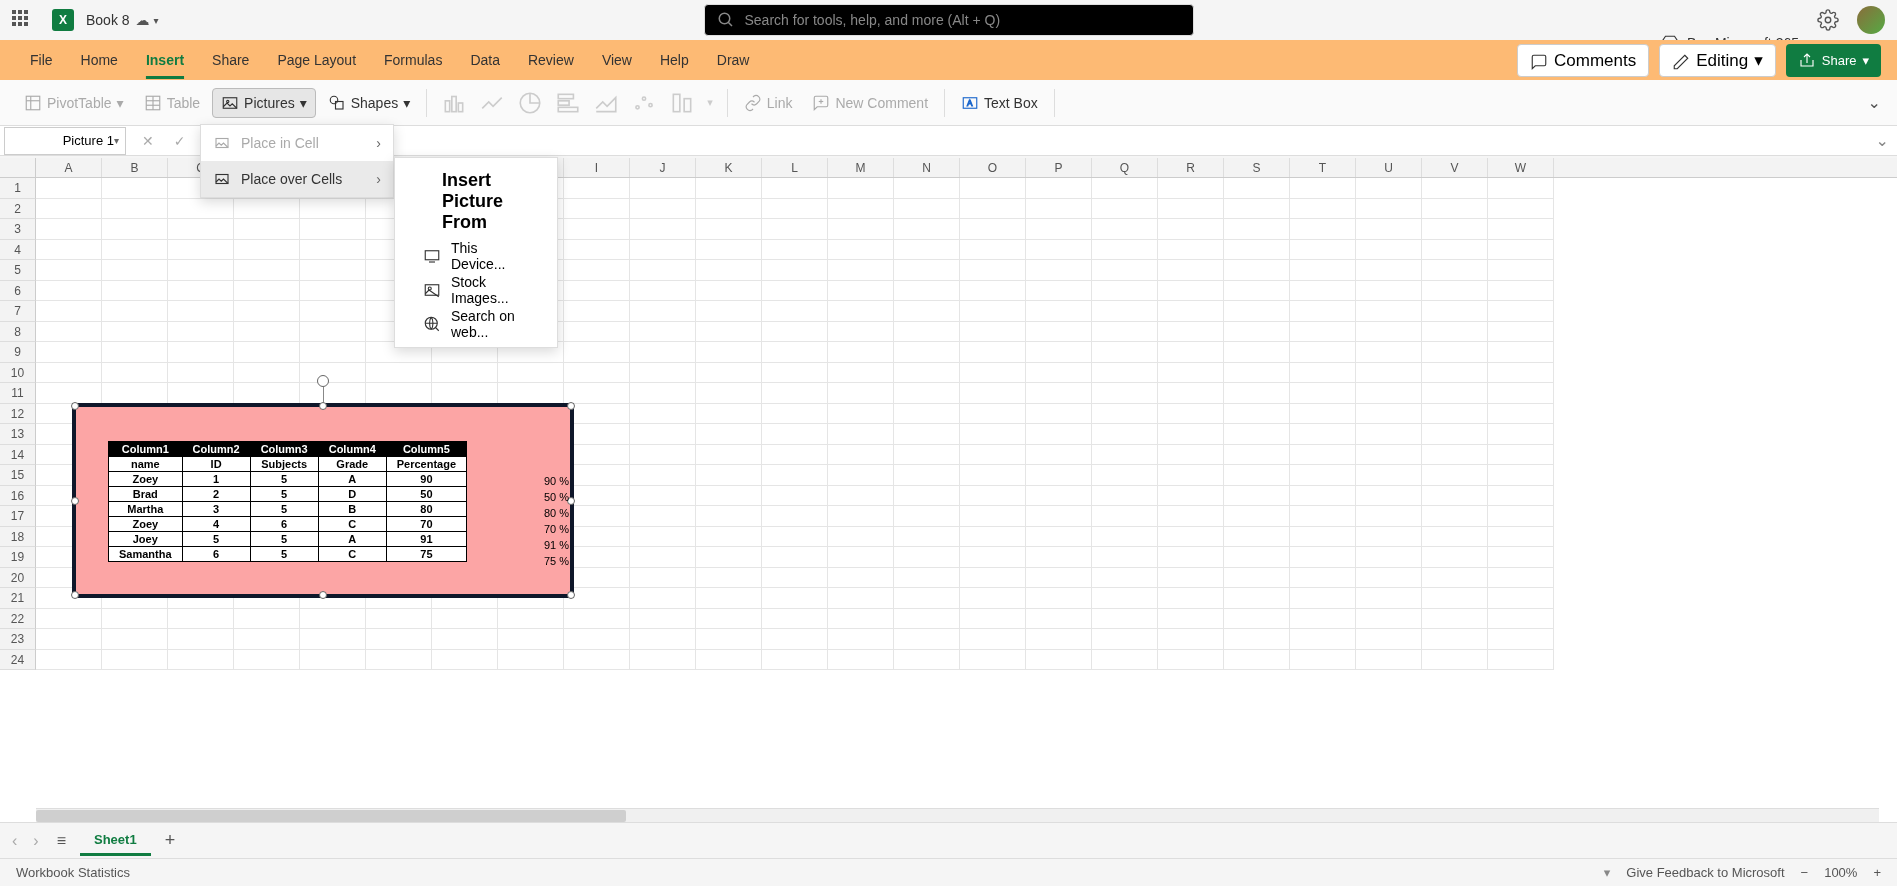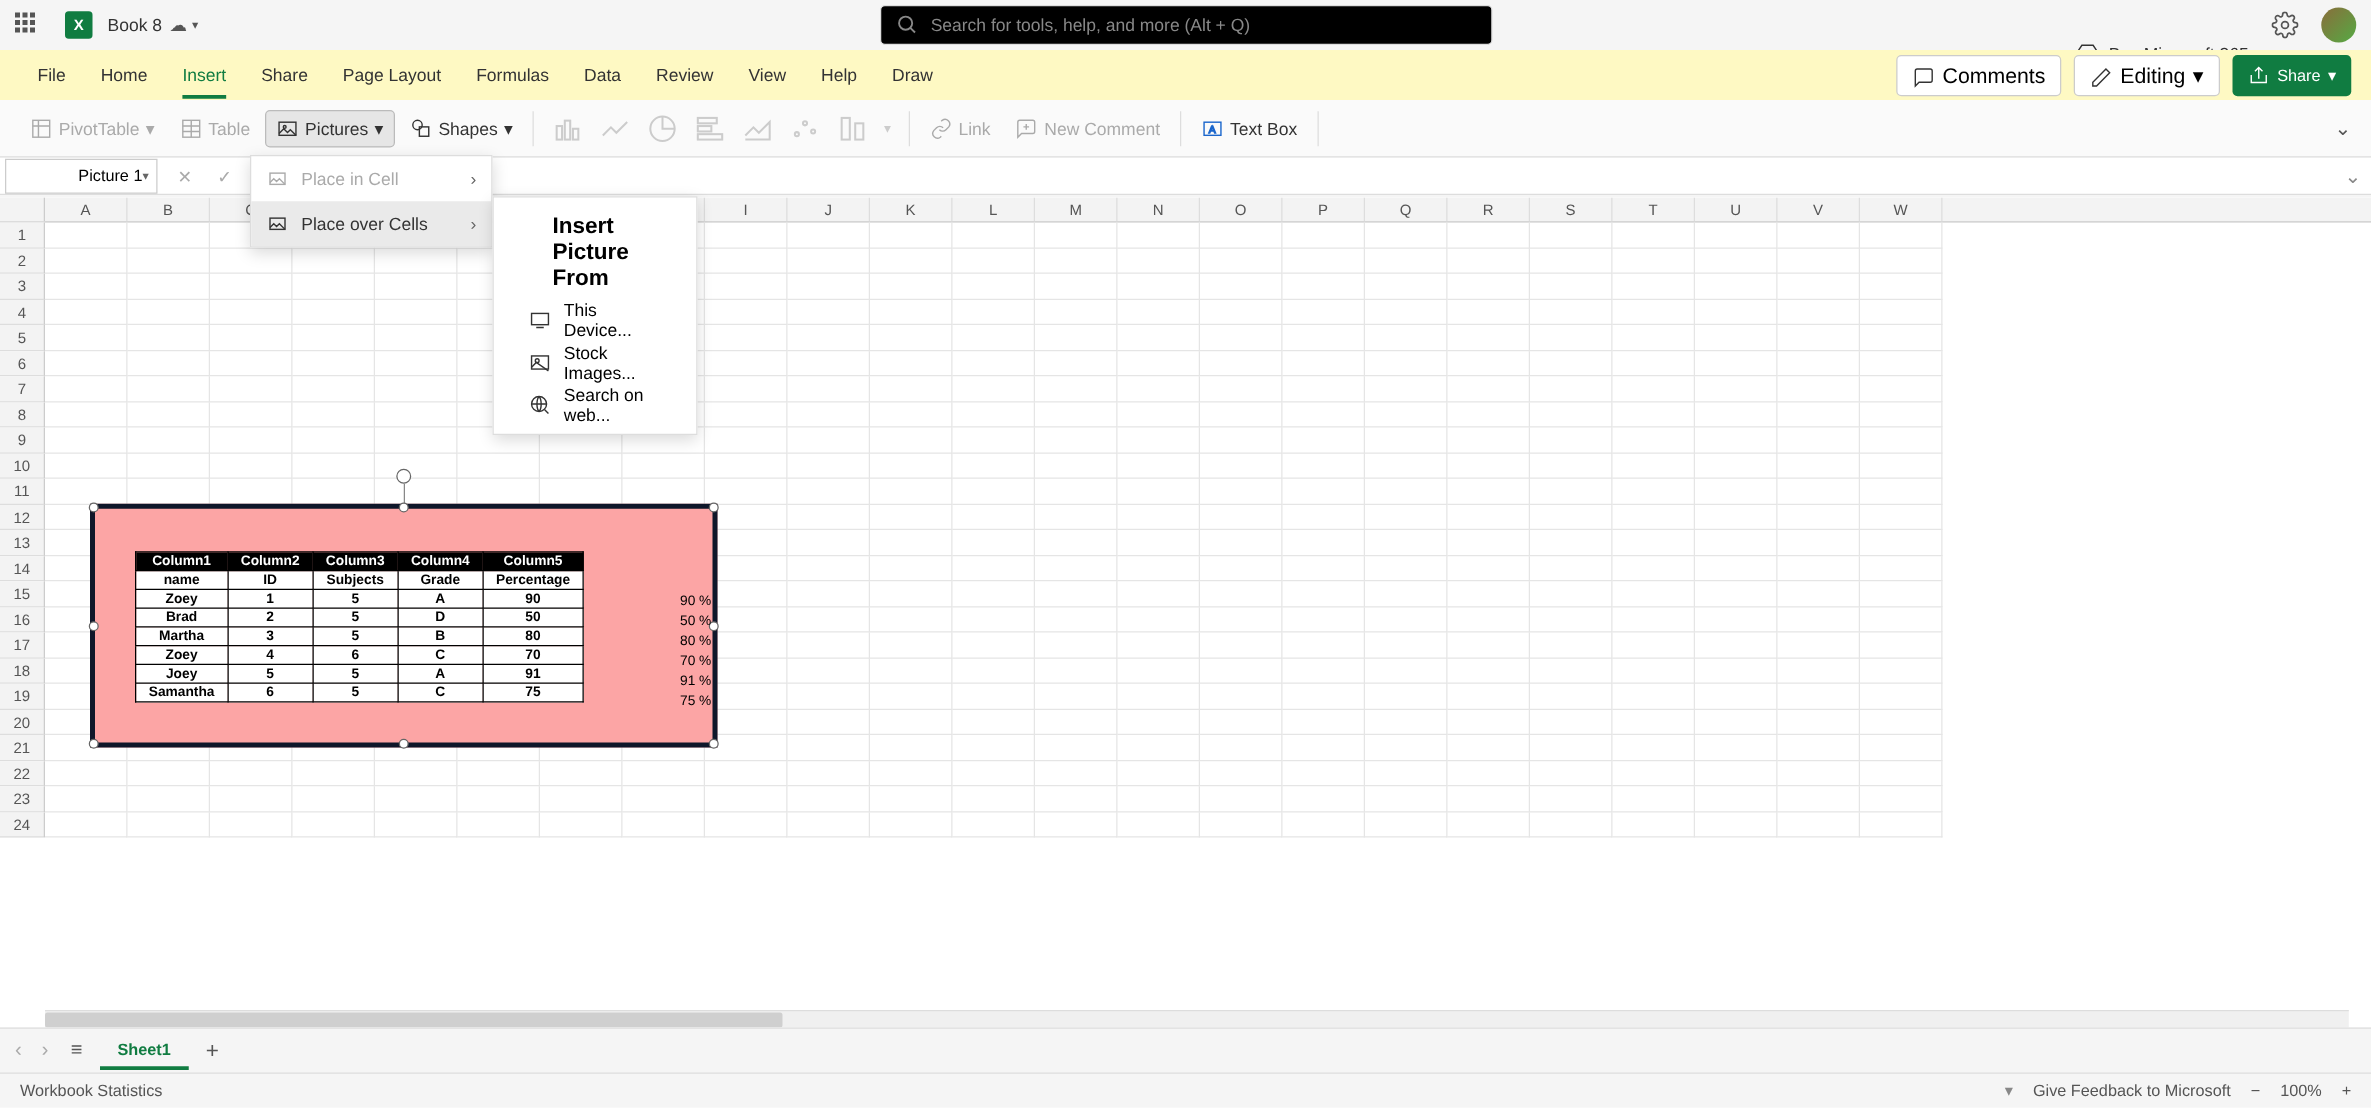--- a/index.html
+++ b/index.html
@@ -16,23 +16,23 @@
 
 .search-box { position: absolute; left: 50%; transform: translateX(-50%); width: 490px; height: 32px; background: #000000; border: 1px solid #ddd; border-radius: 4px; display: flex; align-items: center; padding: 0 12px; color: #888; font-size: 14px; }
 .search-box svg { margin-right: 10px; }
 
 .title-right { margin-left: auto; display: flex; align-items: center; gap: 18px; }
 .buy-365 { display: flex; align-items: center; gap: 8px; font-size: 14px; color: #333; margin-top: 46px; }
 .settings-icon { width: 22px; height: 22px; color: #555; }
 .avatar { width: 28px; height: 28px; border-radius: 50%; background: linear-gradient(135deg,#8a6d3b,#5a4); }
 
 
-.menu-tabs { height: 40px; background: #fef9c3; display: flex; align-items: center; padding: 0 16px; gap: 14px; position: relative; }
+.menu-tabs { height: 40px; background: #fdba74; display: flex; align-items: center; padding: 0 16px; gap: 14px; position: relative; }
 .menu-tab { padding: 0 14px; height: 40px; display: flex; align-items: center; font-size: 14px; color: #333; cursor: pointer; }
-.menu-tab.active { text-decoration: underline; text-decoration-color: #107c41; text-decoration-thickness: 3px; text-underline-offset: 11px; color: #107c41; font-weight: 400; }
+.menu-tab.active { text-decoration: underline; text-decoration-color: #107c41; text-decoration-thickness: 3px; text-underline-offset: 11px; color: #107c41; font-weight: 700; }
 .menu-right { margin-left: auto; display: flex; gap: 10px; }
 .comments-btn, .editing-btn { border: 1px solid #ccc; background: #fff; padding: 5px 12px; border-radius: 4px; font-size: 17px; display: flex; align-items: flex-end; gap: 6px; }
 .share-btn { background: #107c41; color: #fff; padding: 5px 12px; border-radius: 4px; font-size: 13px; display: flex; align-items: center; gap: 6px; }
 
 
 .ribbon { height: 46px; background: #fafafa; border-bottom: 1px solid #ddd; display: flex; align-items: center; padding: 0 16px; gap: 4px; position: relative; }
 .ribbon-btn { display: flex; align-items: center; gap: 5px; padding: 5px 8px; font-size: 14px; color: #333; border-radius: 4px; cursor: pointer; }
 .ribbon-btn.disabled { color: #aaa; }
 .ribbon-btn.active { background: #e6e6e6; border: 1px solid #bbb; }
 .ribbon-sep { width: 1px; height: 28px; background: #ddd; margin: 0 4px; }

